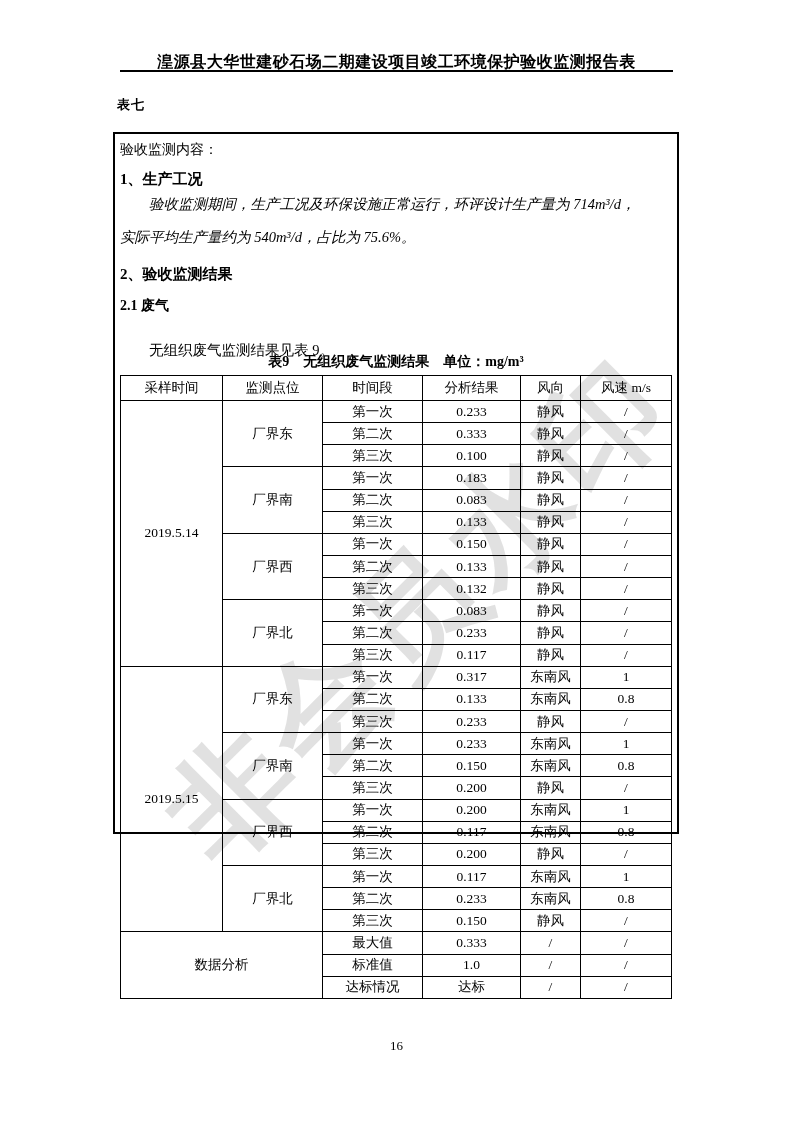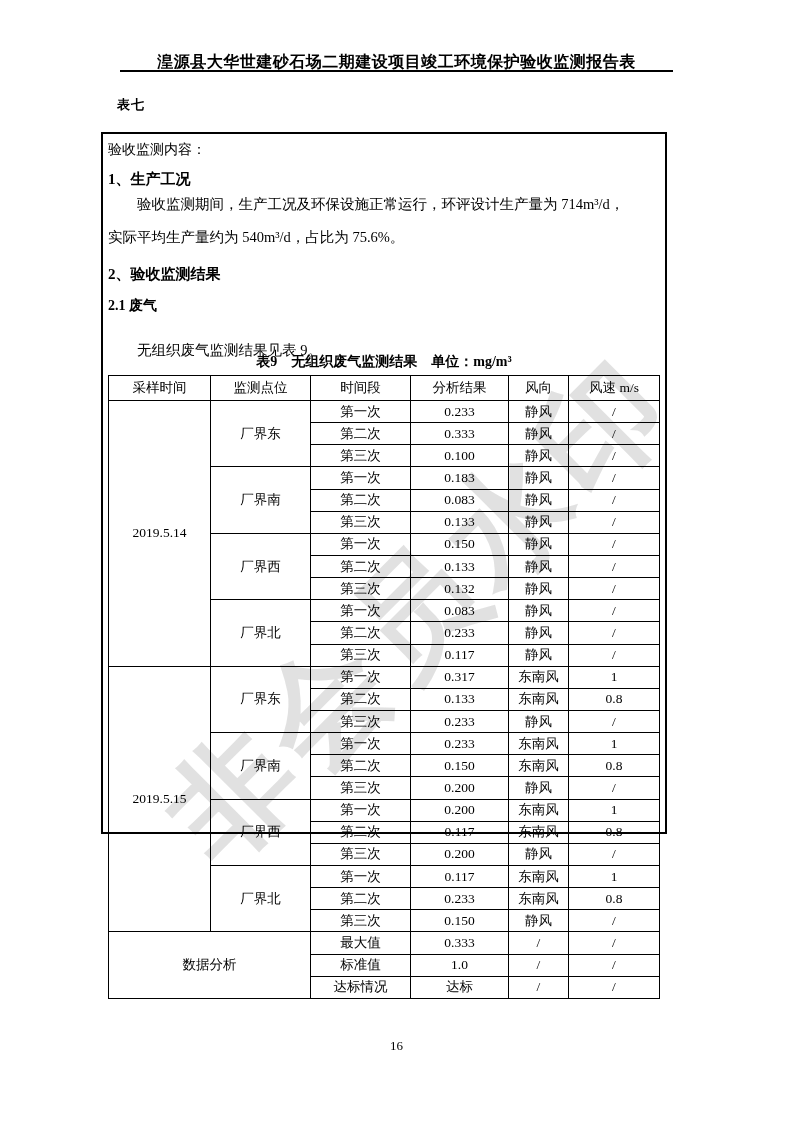--- a/index.html
+++ b/index.html
@@ -17,28 +17,28 @@
   .header-rule {
     position:absolute; top:70px; left:120px; width:553px;
     border-top:2px solid #000; height:0;
   }
   .section-label {
     position:absolute; top:96px; left:117px;
     font-size:13px; font-weight:bold; letter-spacing:1px;
   }
 
   .content-box {
-    position:absolute; left:101px; top:132px; width:566px; height:702px;
+    position:absolute; left:113px; top:132px; width:566px; height:702px;
     border:2px solid #000; box-sizing:border-box;
   }
   .content-box .line { position:absolute; left:5px; white-space:nowrap; }
   .l-intro   { top:7px;   font-size:14px; }
   .l-h1      { top:36px;  font-size:15px; font-weight:bold; }
   .l-p1      { top:54px;  width:552px; font-size:14.5px; line-height:33px;
-               text-indent:2em; white-space:normal; }
+               text-indent:2em; white-space:normal;font-style:italic; }
   .l-h2      { top:131px; font-size:15px; font-weight:bold; }
   .l-h3      { top:163px; font-size:14px; font-weight:bold; }
   .l-p2      { top:196px; font-size:14.5px; padding-left:2em;margin-top:11px; }
   .l-caption { top:219px; width:552px; text-align:center;
                font-size:14px; font-weight:bold; }
 
   table.mon {
     position:absolute; left:5px; top:241px; width:551px; height:624px;
     border-collapse:collapse; table-layout:fixed;padding-left:36px;
   }

